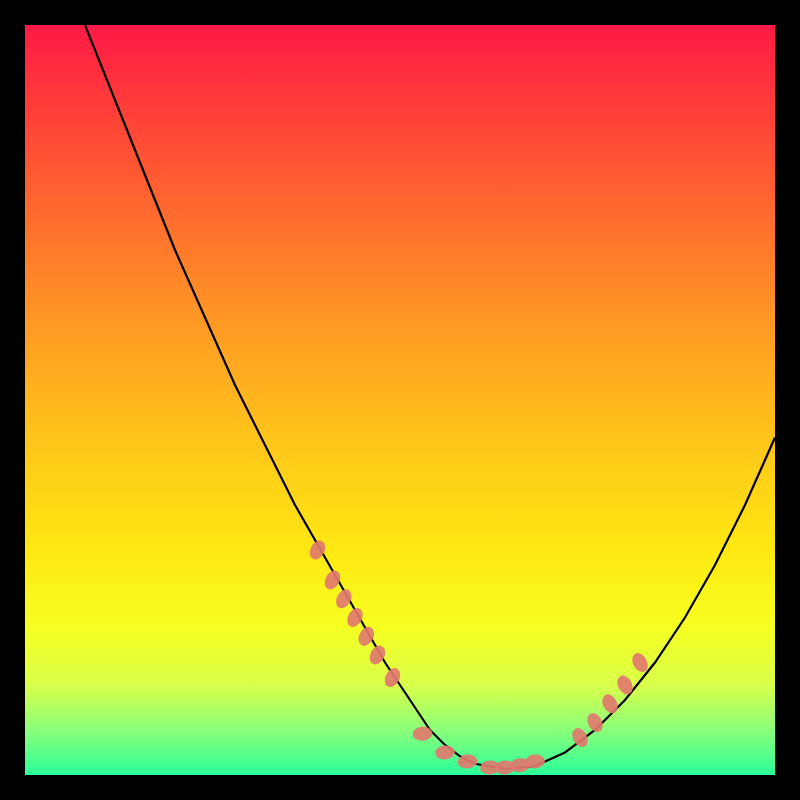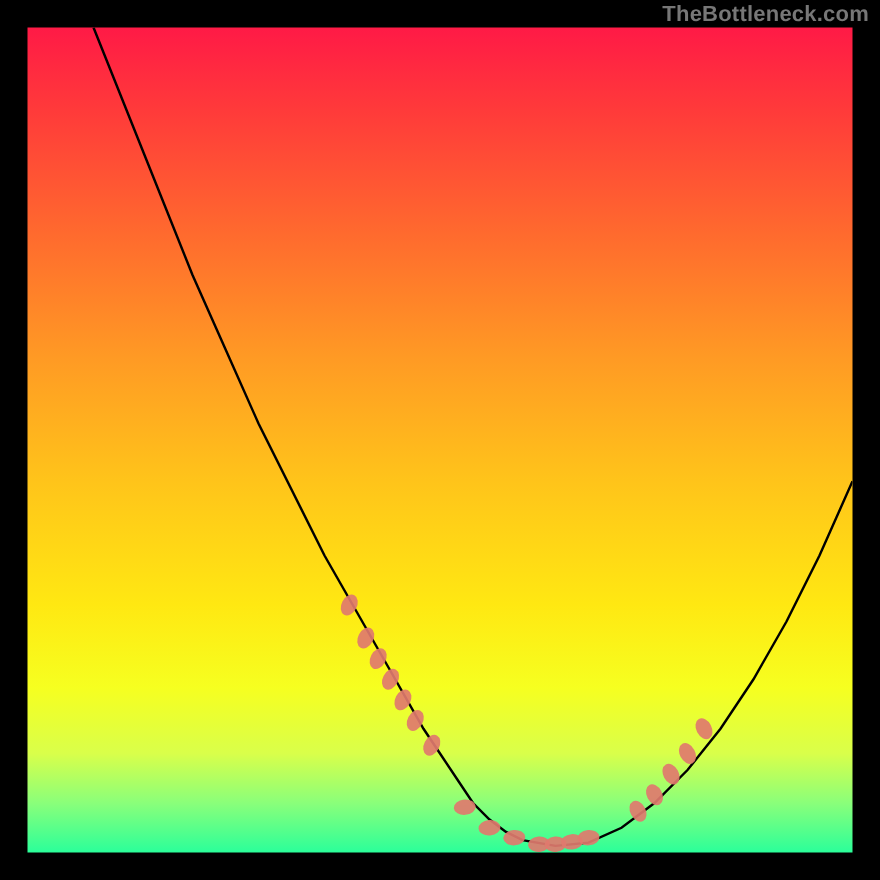--- a/index.html
+++ b/index.html
@@ -52,21 +52,20 @@
     top: 0;
     left: 0;
     width: 750px;
     height: 750px;
   }
 </style>
 </head>
 <body>
 
 <div class="frame">
-  <div class="watermark">TheBottleneck.com</div>
   <div class="plot">
     <svg class="curve" viewBox="0 0 750 750" preserveAspectRatio="none">
       <path id="main-curve" fill="none" stroke="#000" stroke-width="2.2" d="M60.0 0.0 L90.0 75.0 L120.0 150.0 L150.0 225.0 L180.0 292.5 L210.0 360.0 L240.0 420.0 L270.0 480.0 L300.0 532.5 L330.0 585.0 L360.0 637.5 L375.0 660.0 L390.0 682.5 L405.0 705.0 L420.0 720.0 L435.0 731.3 L450.0 738.8 L480.0 744.0 L510.0 741.0 L540.0 727.5 L570.0 705.0 L600.0 675.0 L630.0 637.5 L660.0 592.5 L690.0 540.0 L720.0 480.0 L750.0 412.5"></path>
       <g id="marker-layer">
           <ellipse cx="292.5" cy="525.0" rx="7" ry="10" fill="#e07a6e" fill-opacity="0.92" transform="rotate(28 292.5 525.0)"></ellipse>
           <ellipse cx="307.5" cy="555.0" rx="7" ry="10" fill="#e07a6e" fill-opacity="0.92" transform="rotate(28 307.5 555.0)"></ellipse>
           <ellipse cx="318.8" cy="573.8" rx="7" ry="10" fill="#e07a6e" fill-opacity="0.92" transform="rotate(28 318.8 573.8)"></ellipse>
           <ellipse cx="330.0" cy="592.5" rx="7" ry="10" fill="#e07a6e" fill-opacity="0.92" transform="rotate(28 330.0 592.5)"></ellipse>
           <ellipse cx="341.3" cy="611.3" rx="7" ry="10" fill="#e07a6e" fill-opacity="0.92" transform="rotate(28 341.3 611.3)"></ellipse>
           <ellipse cx="352.5" cy="630.0" rx="7" ry="10" fill="#e07a6e" fill-opacity="0.92" transform="rotate(28 352.5 630.0)"></ellipse>

